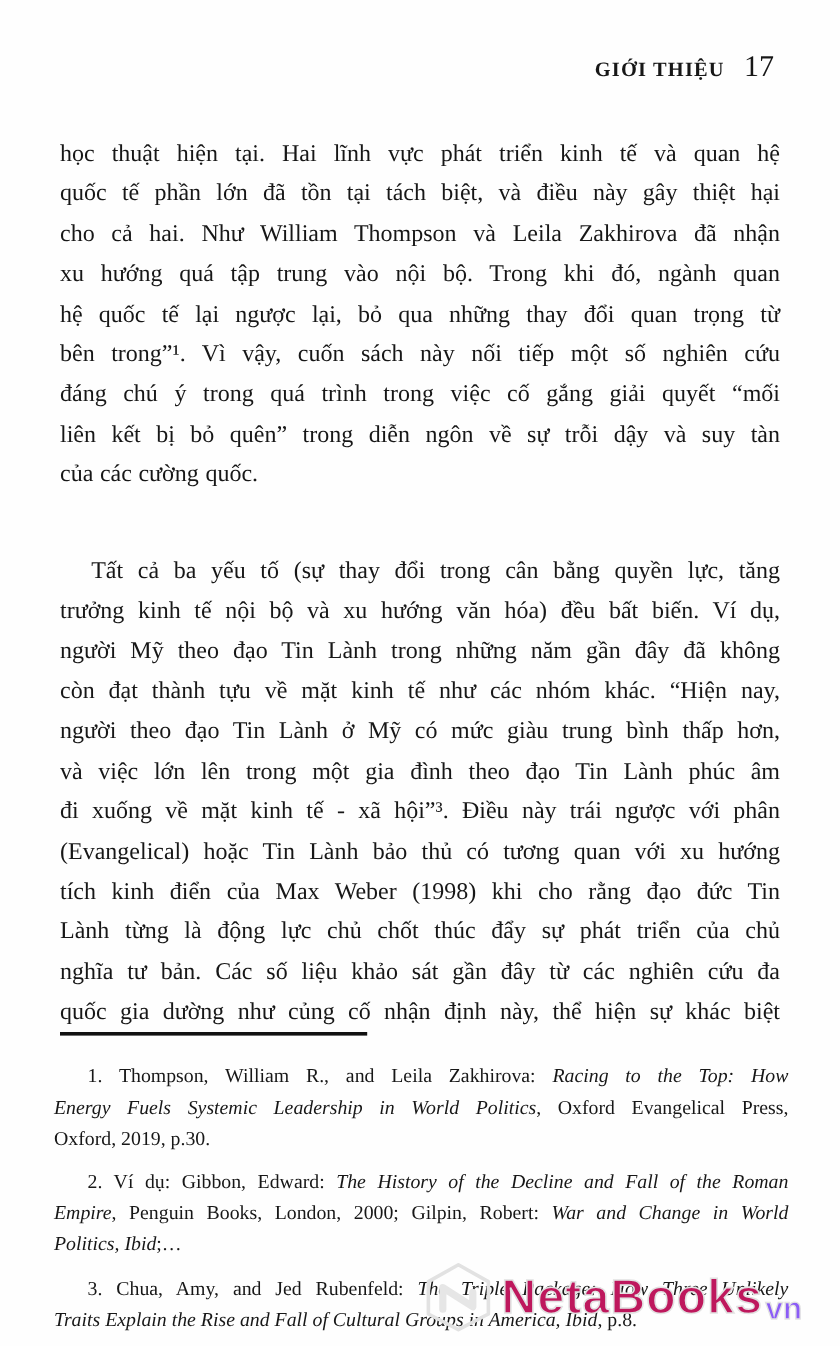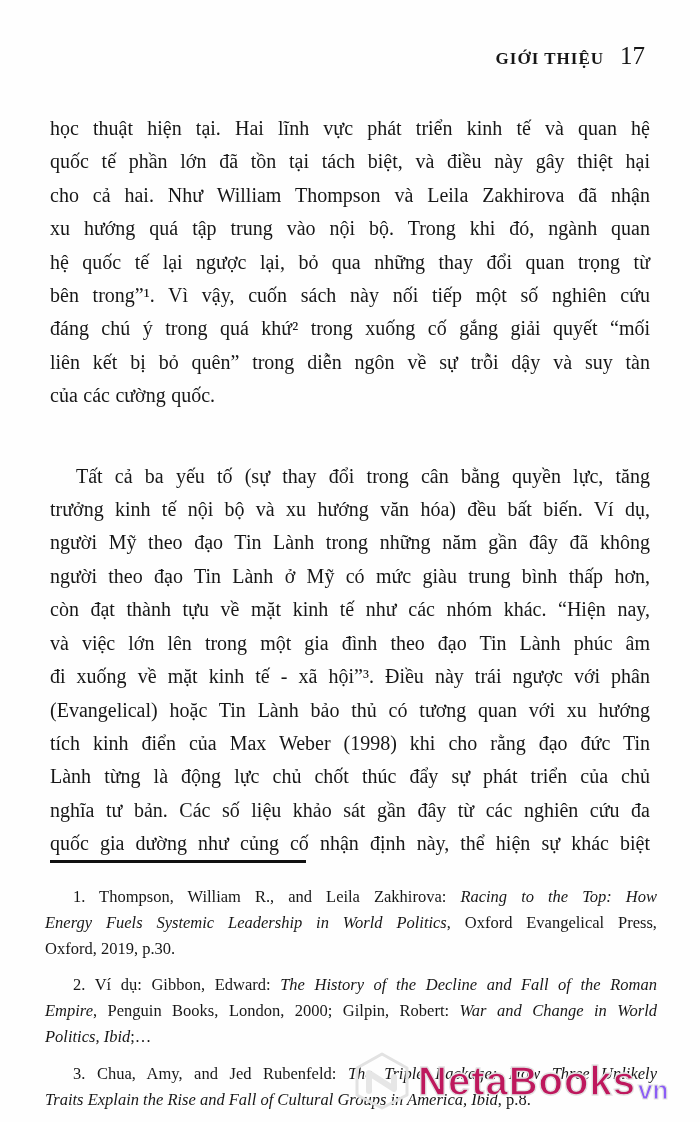--- a/index.html
+++ b/index.html
@@ -136,30 +136,30 @@
   </div>
 
   <div class="body-text">
       <div>
         <div class="line">học thuật hiện tại. Hai lĩnh vực phát triển kinh tế và quan hệ</div>
         <div class="line">quốc tế phần lớn đã tồn tại tách biệt, và điều này gây thiệt hại</div>
         <div class="line">cho cả hai. Như William Thompson và Leila Zakhirova đã nhận</div>
         <div class="line">xu hướng quá tập trung vào nội bộ. Trong khi đó, ngành quan</div>
         <div class="line">hệ quốc tế lại ngược lại, bỏ qua những thay đổi quan trọng từ</div>
         <div class="line">bên trong”¹. Vì vậy, cuốn sách này nối tiếp một số nghiên cứu</div>
-        <div class="line">đáng chú ý trong quá khứ² trong xuống cố gắng giải quyết “mối</div>
+        <div class="line">đáng chú ý trong quá trình trong việc cố gắng giải quyết “mối</div>
         <div class="line">liên kết bị bỏ quên” trong diễn ngôn về sự trỗi dậy và suy tàn</div>
         <div class="line no-just">của các cường quốc.</div>
       </div>
       <div>
         <div class="line indent">Tất cả ba yếu tố (sự thay đổi trong cân bằng quyền lực, tăng</div>
         <div class="line">trưởng kinh tế nội bộ và xu hướng văn hóa) đều bất biến. Ví dụ,</div>
         <div class="line">người Mỹ theo đạo Tin Lành trong những năm gần đây đã không</div>
+        <div class="line">còn đạt thành tựu về mặt kinh tế như các nhóm khác. “Hiện nay,</div>
         <div class="line">người theo đạo Tin Lành ở Mỹ có mức giàu trung bình thấp hơn,</div>
-        <div class="line">còn đạt thành tựu về mặt kinh tế như các nhóm khác. “Hiện nay,</div>
         <div class="line">và việc lớn lên trong một gia đình theo đạo Tin Lành phúc âm</div>
         <div class="line">đi xuống về mặt kinh tế - xã hội”³. Điều này trái ngược với phân</div>
         <div class="line">(Evangelical) hoặc Tin Lành bảo thủ có tương quan với xu hướng</div>
         <div class="line">tích kinh điển của Max Weber (1998) khi cho rằng đạo đức Tin</div>
         <div class="line">Lành từng là động lực chủ chốt thúc đẩy sự phát triển của chủ</div>
         <div class="line">nghĩa tư bản. Các số liệu khảo sát gần đây từ các nghiên cứu đa</div>
         <div class="line">quốc gia dường như củng cố nhận định này, thể hiện sự khác biệt</div>
       </div>
     </div>
 

